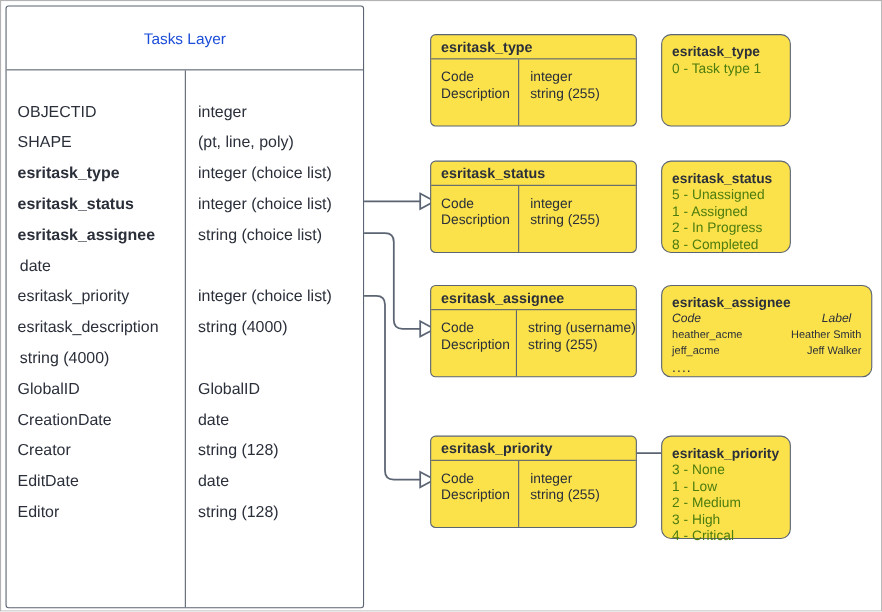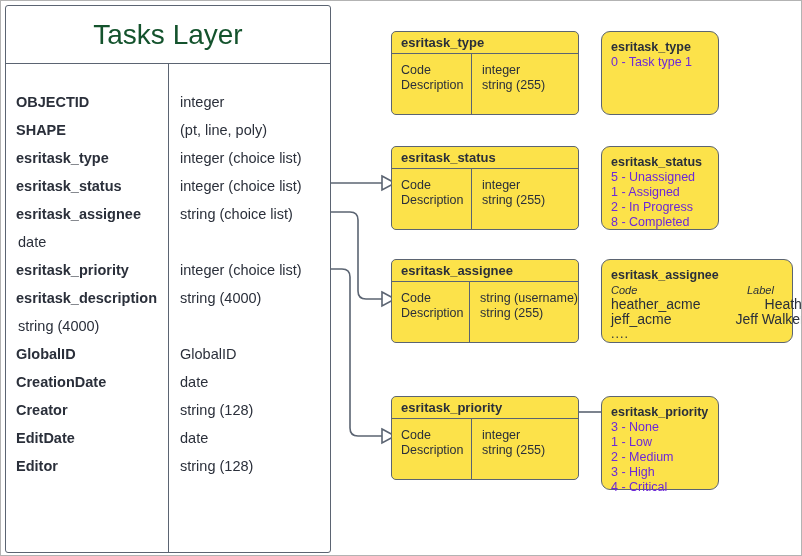--- a/index.html
+++ b/index.html
@@ -32,22 +32,22 @@
     background: #ffffff;
     border: 1.6px solid #5b6472;
     border-radius: 3px;
     box-sizing: border-box;
   }
   .entity-title {
     height: 58px;
     display: flex;
     align-items: center;
     justify-content: center;
-    font-size: 28px;
-    color: #14532d;
+    font-size: 14px;
+    color: #1d4ed8;
     border-bottom: 1.6px solid #5b6472;
     box-sizing: border-box;
   }
   .entity-body {
     position: relative;
     height: calc(100% - 58px);
     box-sizing: border-box;
   }
   .col-divider {
     position: absolute;
@@ -67,21 +67,20 @@
     display: flex;
     height: 28px;
     align-items: center;
     font-size: 14.5px;
   }
   .field-name {
     width: 162px;
     box-sizing: border-box;
     padding-left: 10px;
     white-space: nowrap;
-    font-weight: bold;
   }
   .field-type {
     box-sizing: border-box;
     padding-left: 12px;
     white-space: nowrap;
   }
   .field-row.bold .field-name { font-weight: bold; }
 
   
   .def-box {
@@ -136,34 +135,33 @@
   .val-title {
     font-size: 12.5px;
     font-weight: bold;
     color: #2a2f3a;
     line-height: 16px;
     white-space: nowrap;
   }
   .val-line {
     font-size: 12.5px;
     line-height: 15px;
-    color: #6d28d9;
+    color: #4d7c0f;
     white-space: nowrap;
   }
   .val-grid-head {
     display: flex;
     font-size: 11px;
     font-style: italic;
     line-height: 14px;
   }
   .val-grid-row {
     display: flex;
-    font-size: 14px;
+    font-size: 10px;
     line-height: 15px;
-    gap: 20px;
   }
   .vg-c1 { width: 92px; white-space: nowrap; }
   .vg-c2 { white-space: nowrap; margin-left: 44px; }
   .dots { font-size: 12.5px; line-height: 15px; letter-spacing: 1px; }
 
   
   .connectors {
     position: absolute;
     left: 0;
     top: 0;

